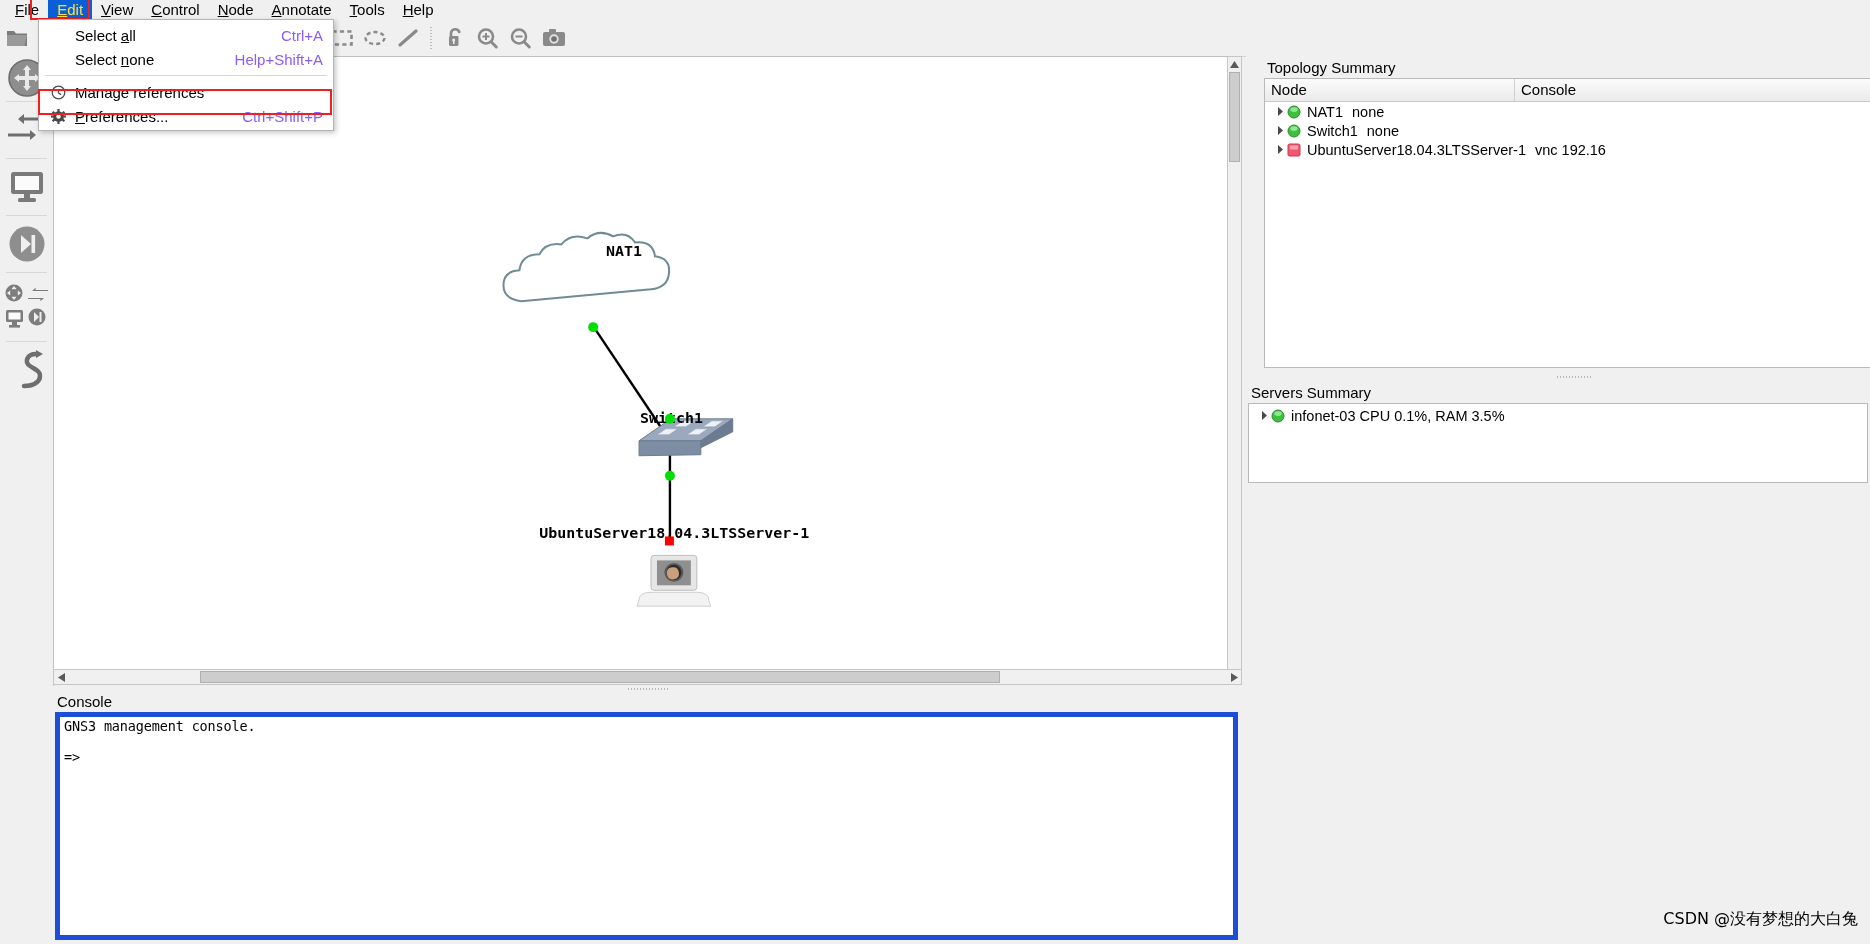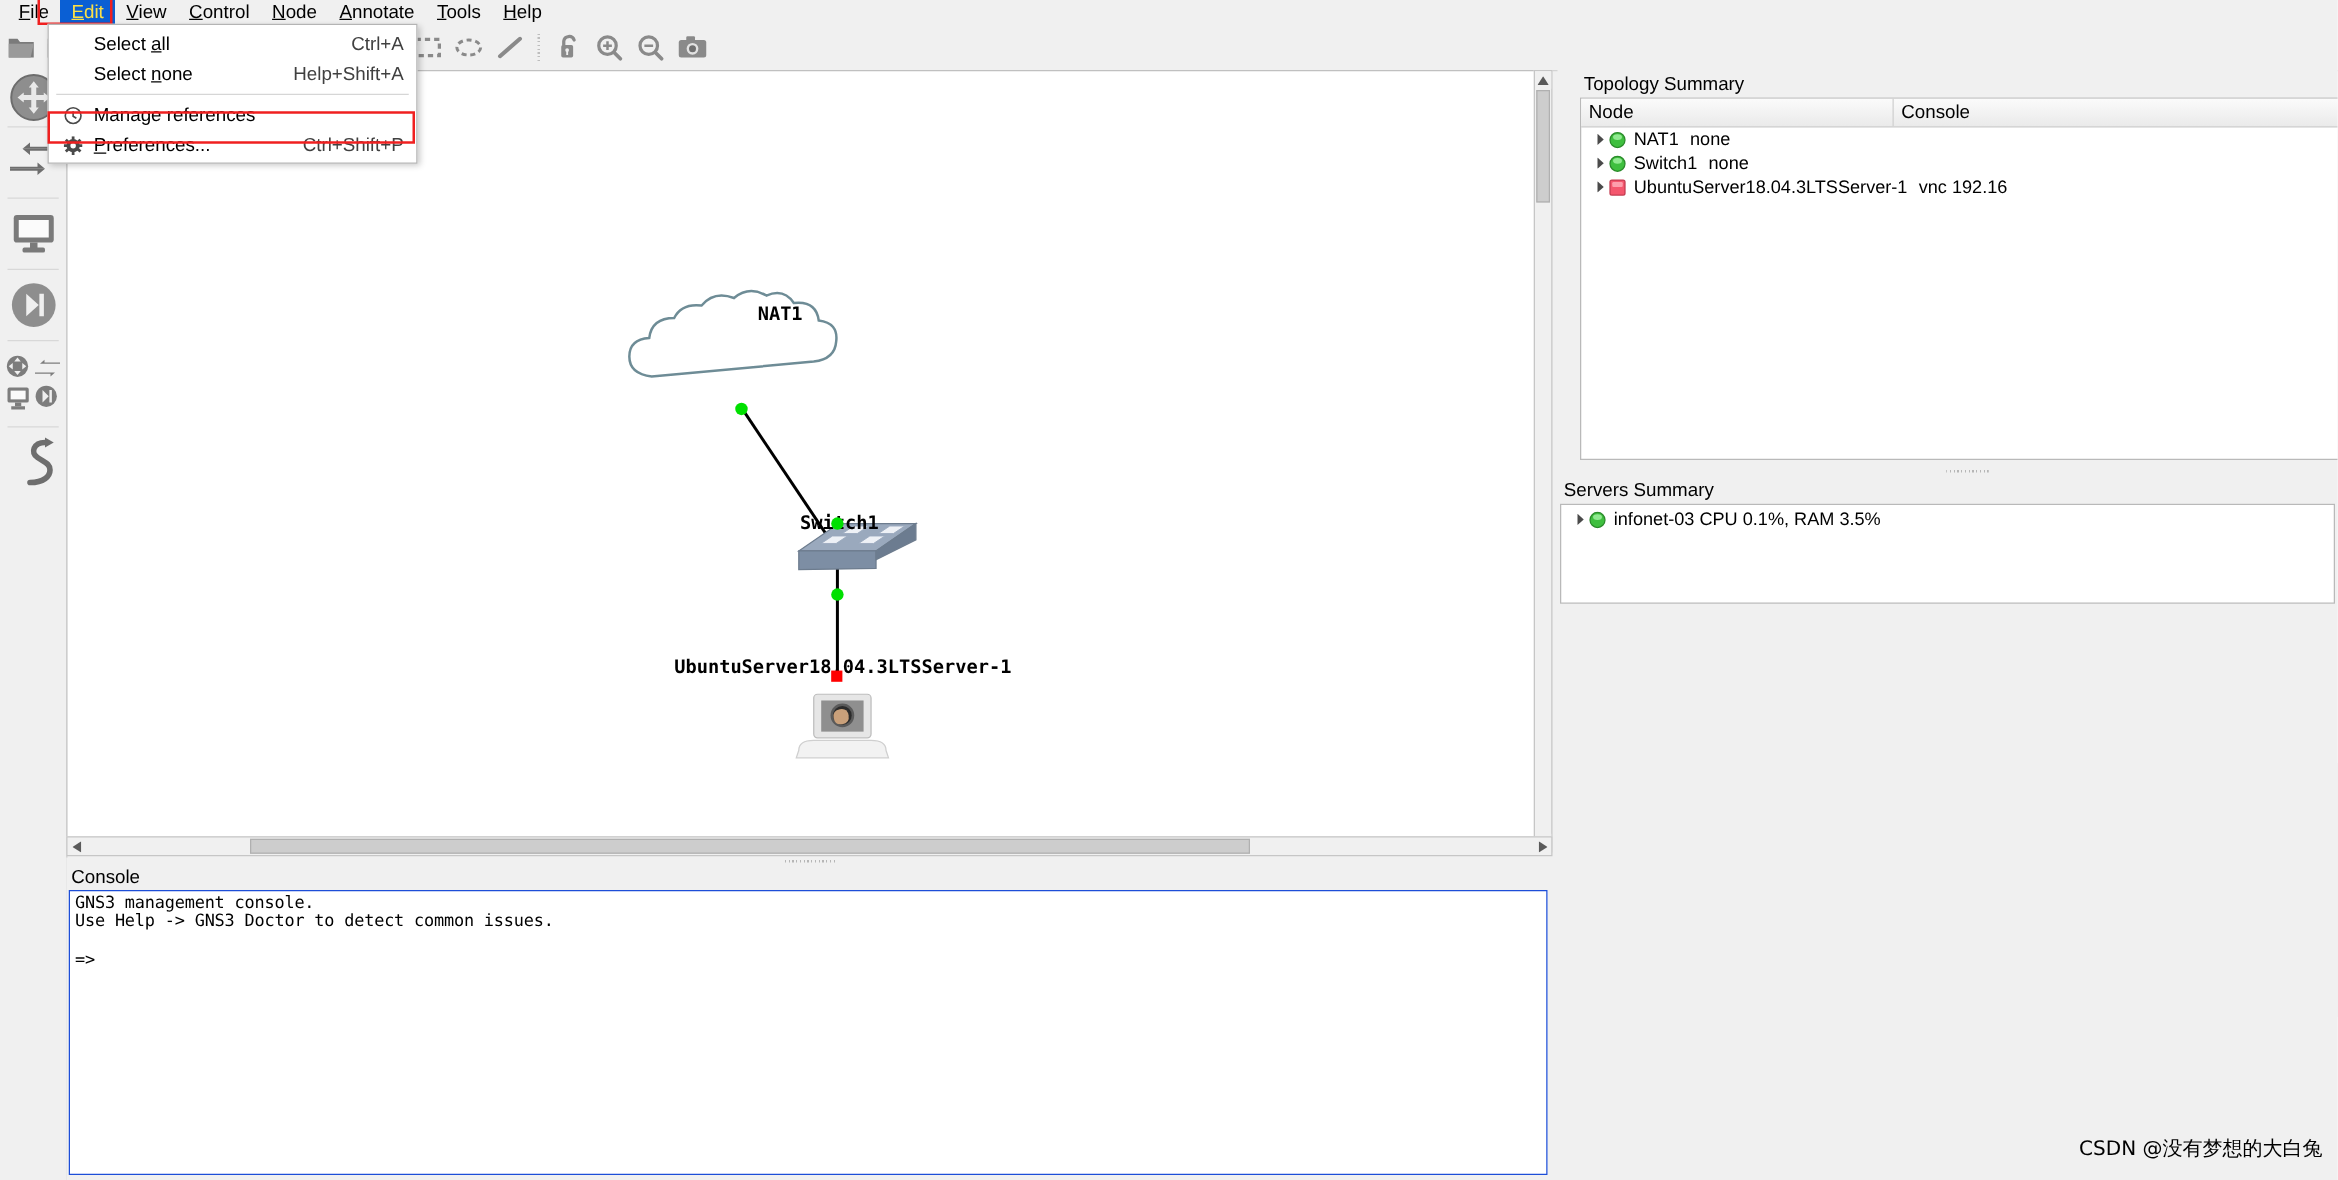--- a/index.html
+++ b/index.html
@@ -36,21 +36,21 @@
   .lb-btn{width:53px;height:54px;display:flex;align-items:center;justify-content:center;}
   .lb-sep{width:41px;height:1px;background:#d8d8d8;margin:1px auto;}
 
   
   .dropdown{position:absolute;left:38px;top:19px;width:294px;background:#ffffff;
             border:1px solid #b4b4b4;box-shadow:2px 2px 5px rgba(0,0,0,.22);z-index:60;
             padding:3px 0 2px 0;}
   .dd-row{display:flex;align-items:center;height:24px;padding:0 10px 0 8px;cursor:default;}
   .dd-ico{width:22px;height:20px;display:flex;align-items:center;justify-content:center;flex:0 0 22px;}
   .dd-label{flex:1;font-size:15px;padding-left:6px;white-space:nowrap;}
-  .dd-short{font-size:15px;color:#404040;white-space:nowrap;padding-left:18px;}
+  .dd-short{font-size:15px;color:#8b5cf6;white-space:nowrap;padding-left:18px;}
   .dd-sep{height:1px;background:#d6d6d6;margin:4px 6px;}
   .hl-pref{position:absolute;left:38px;top:89px;width:294px;height:26px;border:2px solid #f02020;
            box-sizing:border-box;pointer-events:none;z-index:70;}
 
   
   .canvas-wrap{position:absolute;left:53px;top:56px;width:1188px;height:625px;background:#ffffff;
                border:1px solid #c0c0c0;box-sizing:border-box;overflow:hidden;}
   .canvas{position:absolute;left:0;top:0;width:100%;height:100%;}
 
   
@@ -67,21 +67,21 @@
 
   
   .splitter{position:absolute;left:53px;top:686px;width:1189px;height:6px;background:#f0f0f0;}
   .splitter .grip{position:absolute;left:50%;top:2px;transform:translateX(-50%);width:40px;height:2px;
             background:repeating-linear-gradient(to right,#b6b6b6 0,#b6b6b6 1px,transparent 1px,transparent 3px);}
 
   
   .console-panel{position:absolute;left:53px;top:692px;width:1189px;height:252px;background:#f0f0f0;}
   .console-title{height:20px;font-size:15px;padding-left:4px;line-height:20px;color:#000;}
   .console-body{position:absolute;left:2px;top:20px;width:1183px;height:228px;background:#ffffff;
-                border:1px solid #1d4ed8;box-sizing:border-box;overflow:hidden;padding:2px 0 0 4px;}
+                border:5px solid #1d4ed8;box-sizing:border-box;overflow:hidden;padding:2px 0 0 4px;}
   .console-line{font-family:"DejaVu Sans Mono", monospace;font-size:13.5px;line-height:15.3px;
                 color:#000;white-space:pre;letter-spacing:-.15px;}
 
   
   .rightdock{position:absolute;left:1246px;top:56px;width:624px;height:888px;background:#f0f0f0;}
   .panel-title{font-size:15px;color:#000;padding:3px 0 3px 5px;line-height:17px;}
   .tbl{background:#ffffff;border:1px solid #b9b9b9;box-sizing:border-box;}
   .tbl-head{display:flex;height:22px;background:linear-gradient(to bottom,#fbfbfb,#eaeaea);
             border-bottom:1px solid #c9c9c9;}
   .th{font-size:15px;line-height:21px;padding-left:6px;color:#000;box-sizing:border-box;}
@@ -404,21 +404,20 @@
     </div>
   </div>
   <div class="splitter">
       <div class="grip"></div>
     </div>
 
   <div class="console-panel">
     <div class="console-title">Console</div>
     <div class="console-body" id="console-body">
         <div class="console-line">GNS3 management console.</div>
-        <div class="console-line">Use Help -&gt; GNS3 Doctor to detect common issues.</div>
         <div class="console-line"> </div>
         <div class="console-line">=&gt;</div>
       </div>
   </div>
 
   <div class="rightdock">
     <div style="position:absolute;left:16px;top:0;width:624px;height:325px;">
       <div class="panel-title">Topology Summary</div>
       <div class="topology-box tbl">
         <div class="tbl-head">

